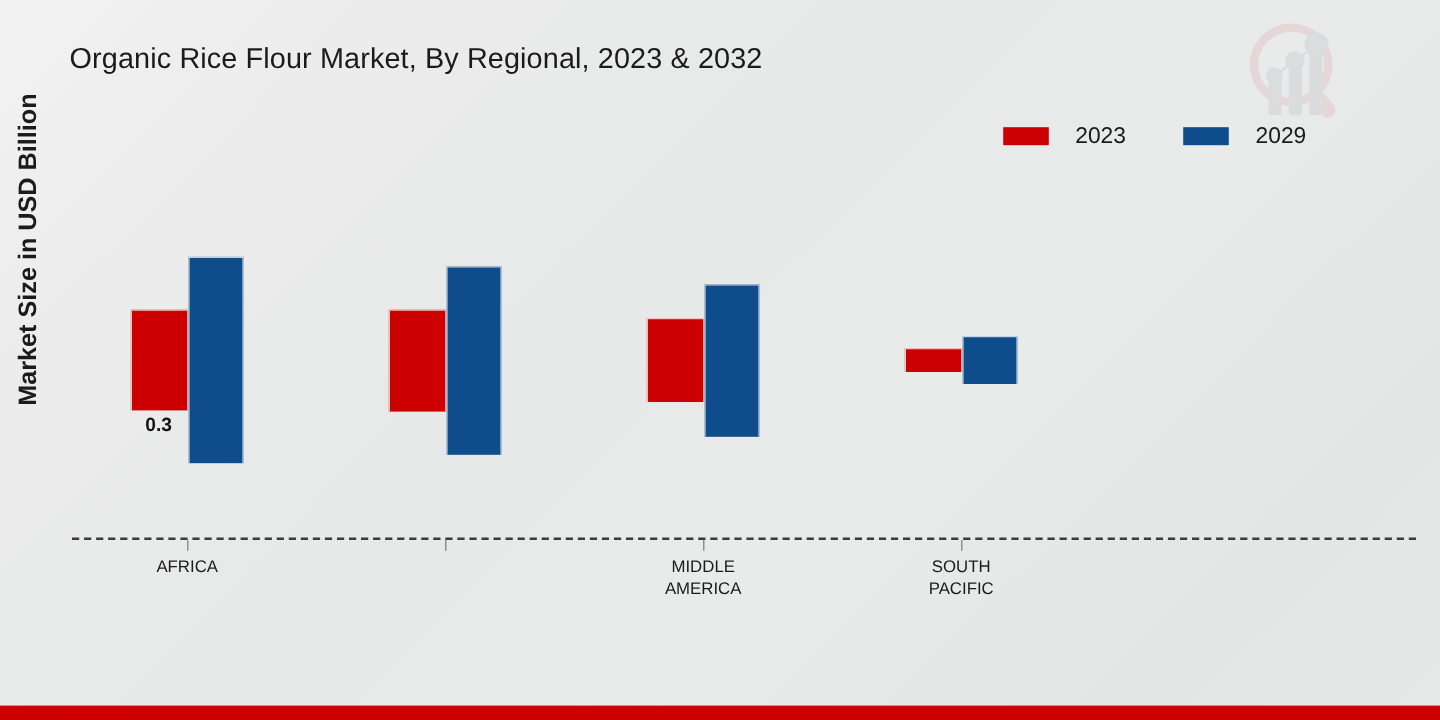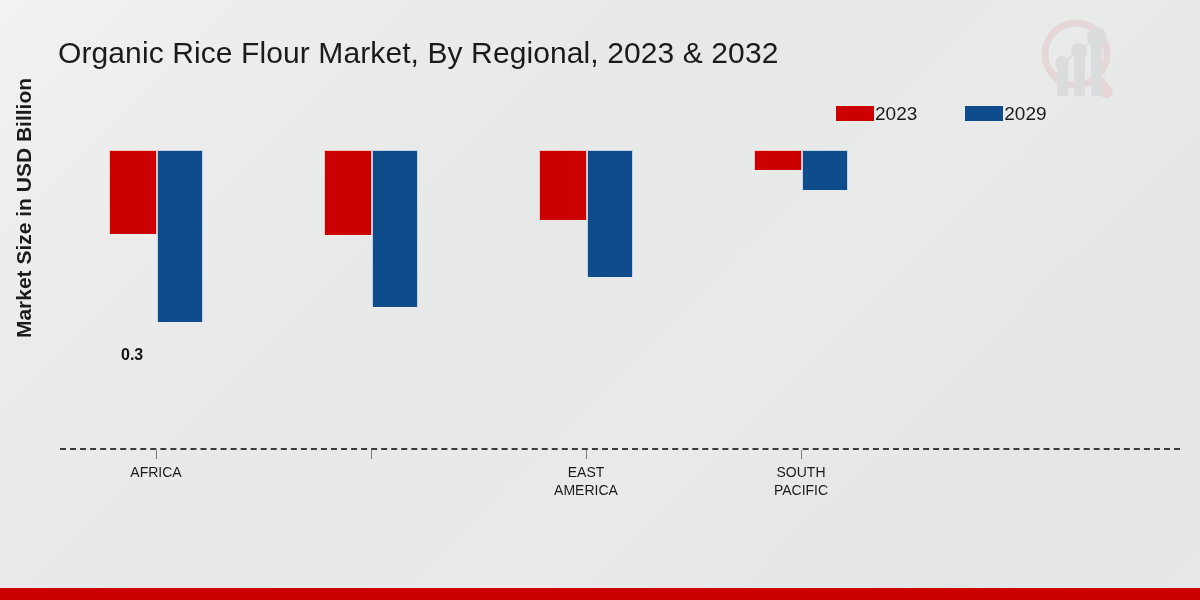--- a/index.html
+++ b/index.html
@@ -43,40 +43,40 @@
     height: 86px;
     opacity: 0.55;
     pointer-events: none;
   }
 
   
   #chart-title {
     position: absolute;
     left: 58px;
     top: 36px;
-    font-size: 30px;
+    font-size: 24px;
     font-weight: 400;
     color: #1b1b1b;
     letter-spacing: 0.1px;
     white-space: nowrap;
   }
 
   
   #legend {
     position: absolute;
     left: 836px;
     top: 104px;
     display: flex;
     align-items: center;
     gap: 48px;
   }
   .legend-item {
     display: flex;
     align-items: center;
-    gap: 1px;
+    gap: 22px;
     justify-content: flex-end;
   }
   .legend-swatch {
     width: 38px;
     height: 15px;
     display: block;
   }
   .legend-label {
     font-size: 19px;
     color: #1b1b1b;
@@ -116,21 +116,21 @@
     border-top: 2px dashed #3b3b3b;
   }
 
   
   .bar-group {
     position: absolute;
     bottom: 0;
     width: 94px;
     height: 300px;
     display: flex;
-    align-items: flex-start;
+    align-items: center;
     justify-content: center;
     text-decoration: underline;
   }
   .bar {
     display: block;
     border: 1px solid rgba(255,255,255,0.75);
     border-bottom: none;
   }
   .bar-2023 { width: 48px; background: #cc0000; }
   .bar-2032 { width: 46px; background: #0f4c8c; }
@@ -232,21 +232,21 @@
     <div class="bar-group" style="left:264px">
       <span class="bar bar-2023" style="height:85px"></span>
       <span class="bar bar-2032" style="height:157px"></span>
       <span class="axis-tick"></span>
     </div>
 
     <div class="bar-group" style="left:479px">
       <span class="bar bar-2023" style="height:70px"></span>
       <span class="bar bar-2032" style="height:127px"></span>
       <span class="axis-tick"></span>
-      <span class="cat-label">EAST
+      <span class="cat-label">MIDDLE
 AMERICA</span>
     </div>
 
     <div class="bar-group" style="left:694px">
       <span class="bar bar-2023" style="height:20px"></span>
       <span class="bar bar-2032" style="height:40px"></span>
       <span class="axis-tick"></span>
       <span class="cat-label">SOUTH
 PACIFIC</span>
     </div>

